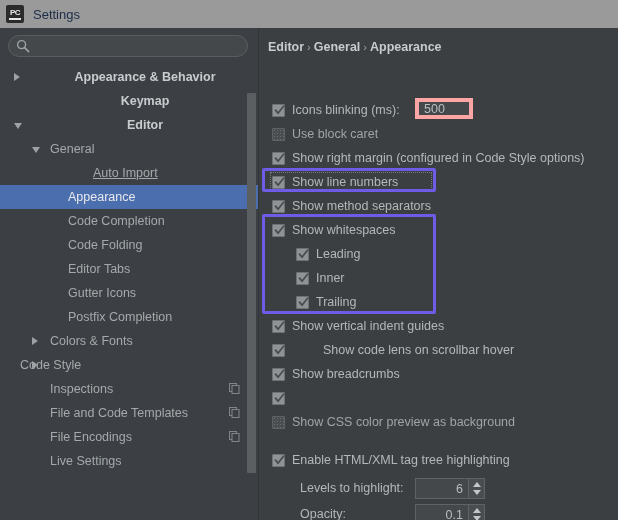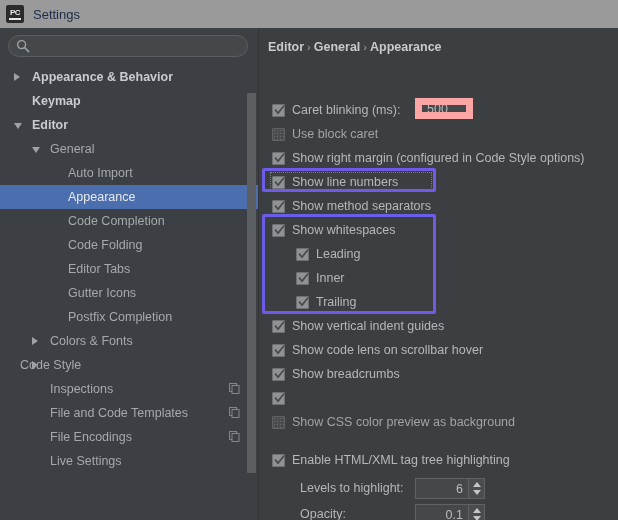--- a/index.html
+++ b/index.html
@@ -82,21 +82,21 @@
   }
   .row {
     position: relative;
     height: 24px;
     display: flex; align-items: center;
     color: #a4a9ab;
     font-size: 12.5px;
     white-space: nowrap;
     font-family: "Liberation Sans", sans-serif;
   }
-  .row.bold { color: #c9ccce; font-weight: bold; }
+  .row.bold { color: #c9ccce; font-weight: bold; justify-content: center; }
   .row.sel { background: #4b6eaf; color: #e8eaec; }
   .arrow {
     position: absolute;
     width: 0; height: 0;
     border-style: solid;
   }
   .arrow.right {
     border-width: 4.5px 0 4.5px 6px;
     border-color: transparent transparent transparent #9ea2a4;
   }
@@ -192,21 +192,21 @@
     position: absolute;
     border: 3px solid #6c5ce7;
     border-radius: 2px;
     pointer-events: none;
   }
 
   
   .txtfield {
     position: absolute;
     background: #45484a;
-    border: 7px solid #fca5a5;
+    border: 4px solid #fca5a5;
     color: #b9bcbd;
     font-size: 12.5px;
     font-family: "Liberation Sans", sans-serif;
     padding: 0 5px;
     outline: none;
   }
   .numlabel {
     position: absolute;
     font-size: 12.5px;
     color: #b4b8ba;
@@ -282,21 +282,21 @@
         </div>
         <div class="row bold">
           <span class="arrow down" style="left: 14px; top: 10px;"></span>
           <span style="margin-left: 32px;">Editor</span>
         </div>
         <div class="row">
           <span class="arrow down" style="left: 32px; top: 10px;"></span>
           <span style="margin-left: 50px;">General</span>
         </div>
         <div class="row">
-          <span style="margin-left: 68px;">Auto Import</span>
+          <span style="margin-left: 93px; text-decoration: underline;">Auto Import</span>
         </div>
         <div class="row sel">
           <span style="margin-left: 68px;">Appearance</span>
         </div>
         <div class="row">
           <span style="margin-left: 68px;">Code Completion</span>
         </div>
         <div class="row">
           <span style="margin-left: 68px;">Code Folding</span>
         </div>
@@ -354,21 +354,21 @@
 
     <div class="breadcrumb" id="breadcrumb"><span>Editor</span><span class="sep">›</span><span>General</span><span class="sep">›</span><span>Appearance</span></div>
 
     <div id="options-host">
         <div class="opt" style="top: 70px; left: 10px;">
           <span class="cb">
             <svg class="tick" viewBox="0 0 11 11">
               <path d="M1.5 5.2 L4 8.2 L9.5 1.2" fill="none" stroke="#4a4d50" stroke-width="1.8" stroke-linecap="round" stroke-linejoin="round"></path>
             </svg>
           </span>
-          <span class="lbl">Caret blinking (ms):</span>
+          <span class="lbl">Icons blinking (ms):</span>
         </div>
         <div class="opt dim" style="top: 94px; left: 10px;">
           <span class="cb off"></span>
           <span class="lbl">Use block caret</span>
         </div>
         <div class="opt" style="top: 118px; left: 10px;">
           <span class="cb">
             <svg class="tick" viewBox="0 0 11 11">
               <path d="M1.5 5.2 L4 8.2 L9.5 1.2" fill="none" stroke="#4a4d50" stroke-width="1.8" stroke-linecap="round" stroke-linejoin="round"></path>
             </svg>
@@ -425,21 +425,21 @@
           <span class="lbl">Trailing</span>
         </div>
         <div class="opt" style="top: 286px; left: 10px;">
           <span class="cb">
             <svg class="tick" viewBox="0 0 11 11">
               <path d="M1.5 5.2 L4 8.2 L9.5 1.2" fill="none" stroke="#4a4d50" stroke-width="1.8" stroke-linecap="round" stroke-linejoin="round"></path>
             </svg>
           </span>
           <span class="lbl">Show vertical indent guides</span>
         </div>
-        <div class="opt" style="top: 310px; left: 10px;">
+        <div class="opt" style="top: 310px; left: 10px; gap: 31px;">
           <span class="cb">
             <svg class="tick" viewBox="0 0 11 11">
               <path d="M1.5 5.2 L4 8.2 L9.5 1.2" fill="none" stroke="#4a4d50" stroke-width="1.8" stroke-linecap="round" stroke-linejoin="round"></path>
             </svg>
           </span>
           <span class="lbl">Show code lens on scrollbar hover</span>
         </div>
         <div class="opt" style="top: 334px; left: 10px;">
           <span class="cb">
             <svg class="tick" viewBox="0 0 11 11">

